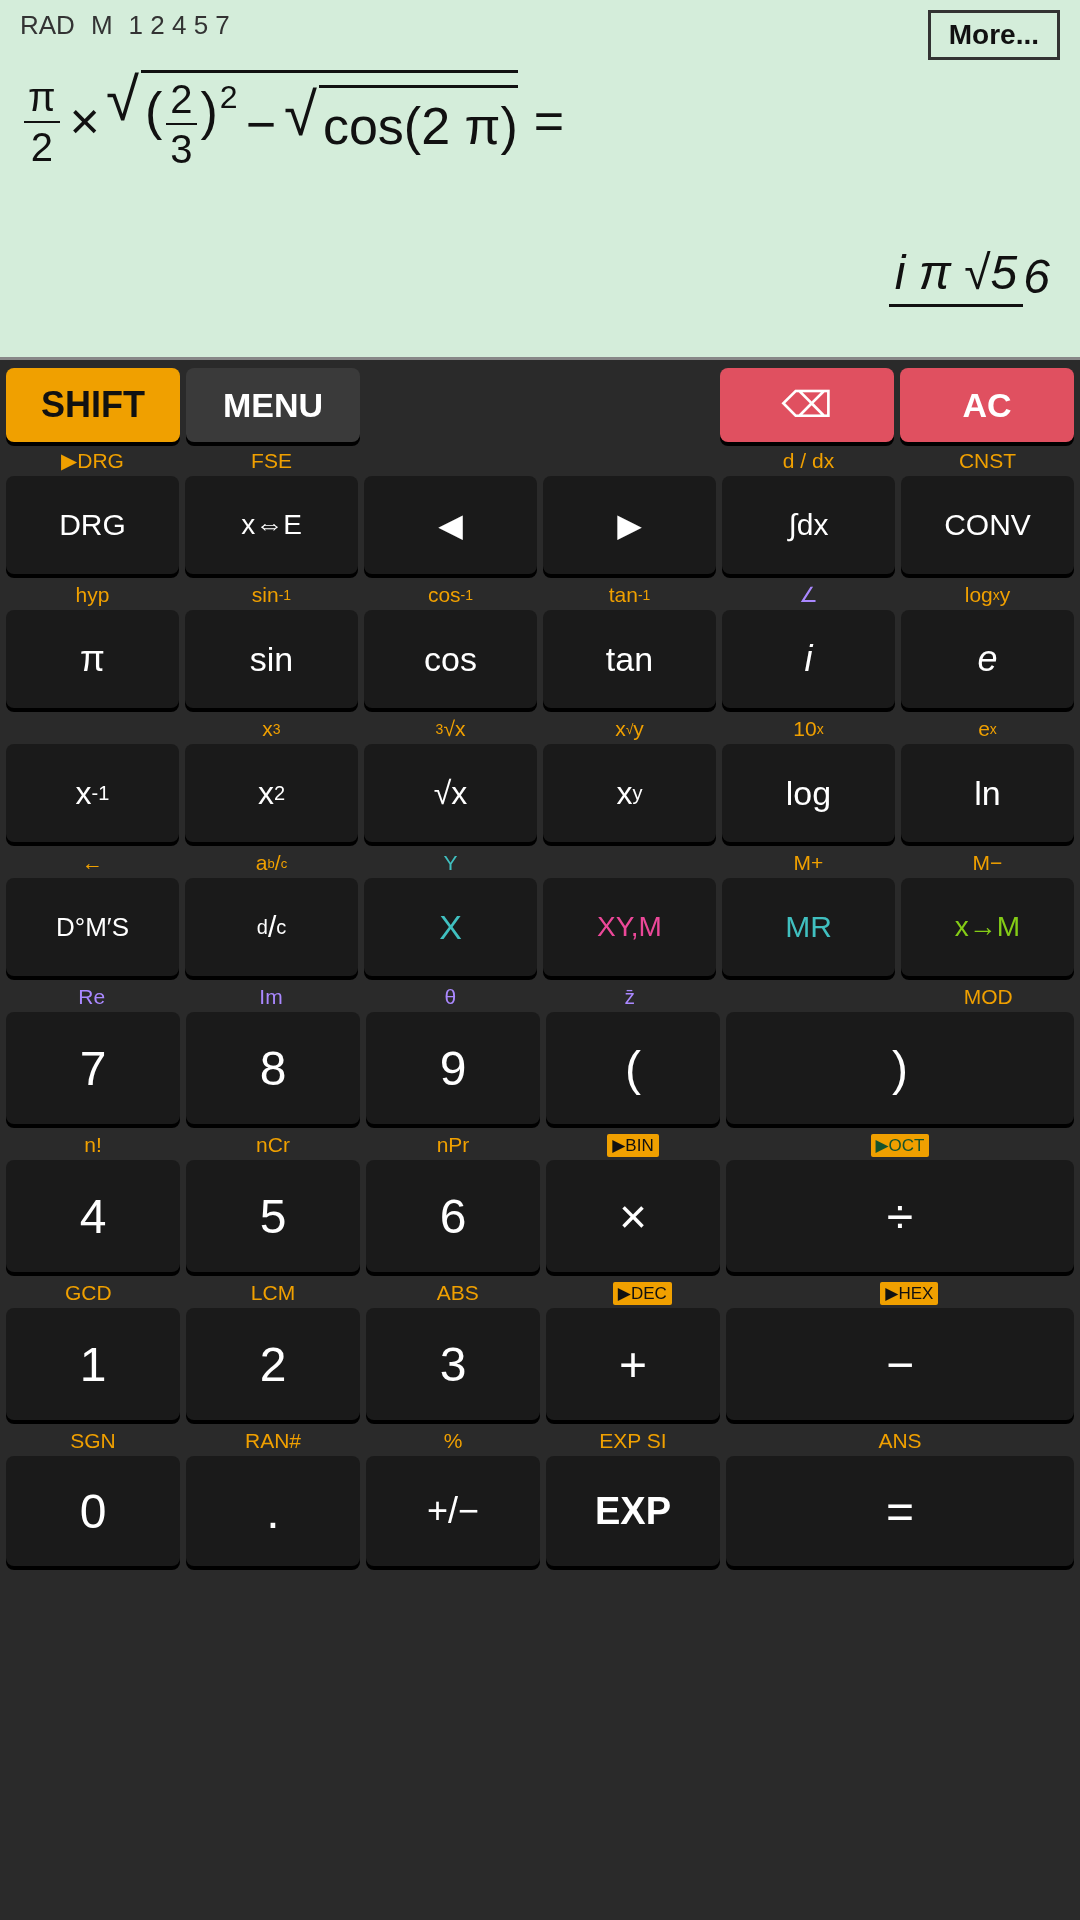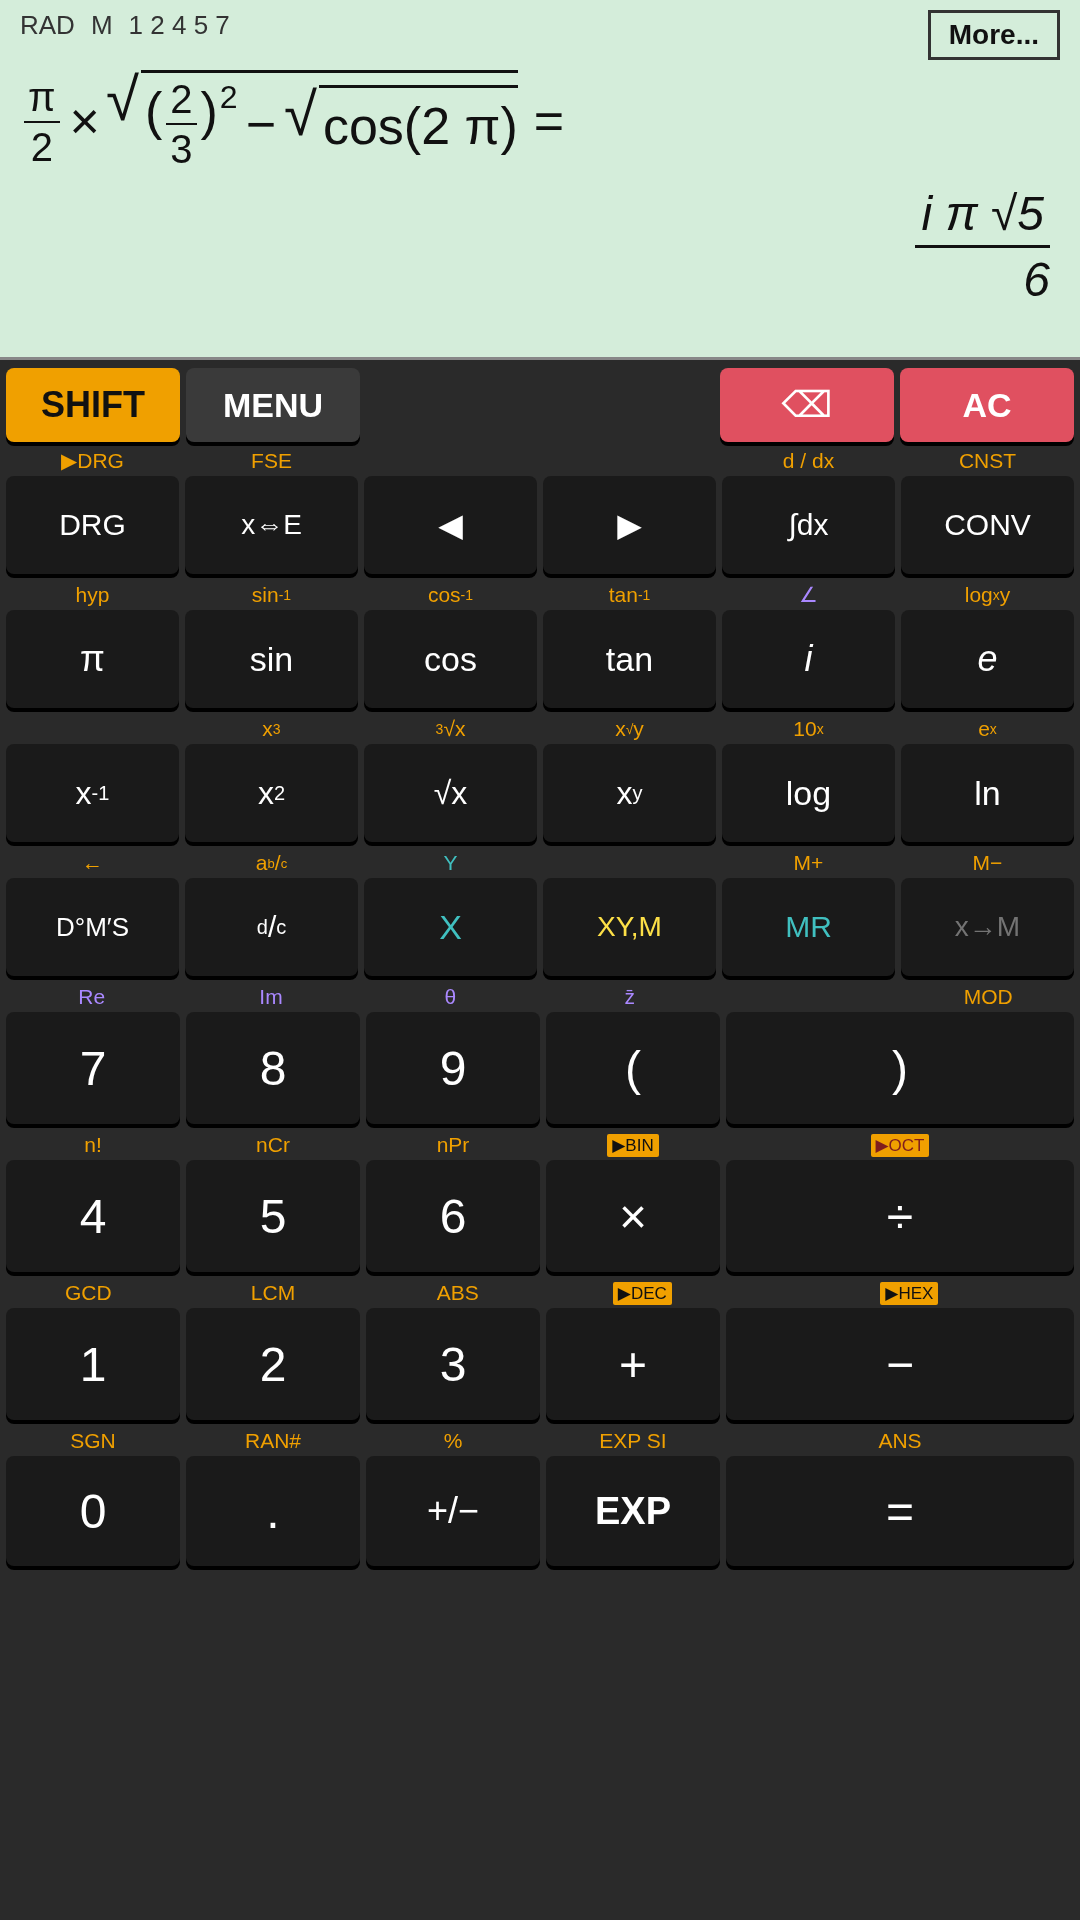--- a/index.html
+++ b/index.html
@@ -56,22 +56,22 @@
       position: absolute;
       right: 30px;
       bottom: 50px;
       font-size: 48px;
       font-style: italic;
       color: #111;
       text-align: center;
     }
     #result-fraction {
       display: flex;
-      flex-direction: column;
-      align-items: flex-end;
+      flex-direction: row;
+      align-items: flex-start;
     }
     #result-numerator {
       font-size: 48px;
       font-style: italic;
       border-bottom: 3px solid #111;
       padding-bottom: 4px;
       padding-left: 6px; padding-right: 6px;
     }
     #result-denominator {
       font-size: 48px;
@@ -462,31 +462,31 @@
       <div class="btn-face wide" style="height:98px; background:#1a1a1a; border-radius:8px; width:100%; display:flex; align-items:center; justify-content:center; font-size:30px; color:#fff; box-shadow:0 4px 0 #000;">
         <sup style="font-size:20px;">d</sup>/<sub style="font-size:20px;">c</sub>
       </div>
     </div>
     <div class="btn col1">
       <div class="btn-face wide" style="height:98px; background:#1a1a1a; border-radius:8px; width:100%; display:flex; align-items:center; justify-content:center; font-size:34px; color:#40c0c0; box-shadow:0 4px 0 #000;">
         X
       </div>
     </div>
     <div class="btn col1">
-      <div class="btn-face wide" style="height:98px; background:#1a1a1a; border-radius:8px; width:100%; display:flex; align-items:center; justify-content:center; font-size:28px; color:#fde047; box-shadow:0 4px 0 #000;">
+      <div class="btn-face wide" style="height:98px; background:#1a1a1a; border-radius:8px; width:100%; display:flex; align-items:center; justify-content:center; font-size:28px; color:#ec4899; box-shadow:0 4px 0 #000;">
         XY,M
       </div>
     </div>
     <div class="btn col1">
       <div class="btn-face wide" style="height:98px; background:#1a1a1a; border-radius:8px; width:100%; display:flex; align-items:center; justify-content:center; font-size:30px; color:#40c0c0; box-shadow:0 4px 0 #000;">
         MR
       </div>
     </div>
     <div class="btn col1">
-      <div class="btn-face wide" style="height:98px; background:#1a1a1a; border-radius:8px; width:100%; display:flex; align-items:center; justify-content:center; font-size:28px; color:#737373; box-shadow:0 4px 0 #000;">
+      <div class="btn-face wide" style="height:98px; background:#1a1a1a; border-radius:8px; width:100%; display:flex; align-items:center; justify-content:center; font-size:28px; color:#84cc16; box-shadow:0 4px 0 #000;">
         x→M
       </div>
     </div>
   </div>
 
   <div class="row label-row" style="height:30px; padding:0 6px; gap:8px;">
     <div class="label-cell col1 purple">Re</div>
     <div class="label-cell col1 purple">Im</div>
     <div class="label-cell col1 purple">θ</div>
     <div class="label-cell col1 purple">z̄</div>
@@ -523,21 +523,21 @@
   </div>
 
   <div class="row label-row" style="height:30px; padding:0 6px; gap:6px;">
     <div class="label-cell col1 orange">n!</div>
     <div class="label-cell col1 orange">nCr</div>
     <div class="label-cell col1 orange">nPr</div>
     <div class="label-cell col1">
       <span style="background:#f0a000; color:#111; font-size:17px; padding:1px 5px; border-radius:2px;">▶BIN</span>
     </div>
     <div class="label-cell col2" style="flex:2;">
-      <span style="background:#f0a000; color:#7f1d1d; font-size:17px; padding:1px 5px; border-radius:2px;">▶OCT</span>
+      <span style="background:#f0a000; color:#14532d; font-size:17px; padding:1px 5px; border-radius:2px;">▶OCT</span>
     </div>
   </div>
 
   <div class="row num-row" style="height:118px; padding:0px 6px 6px 6px; gap:6px;">
     <div class="btn col1">
       <div class="btn-face wide" style="height:112px; background:#1a1a1a; border-radius:8px; width:100%; display:flex; align-items:center; justify-content:center; font-size:48px; color:#fff; box-shadow:0 4px 0 #000;">
         <span>4</span>
       </div>
     </div>
     <div class="btn col1">

